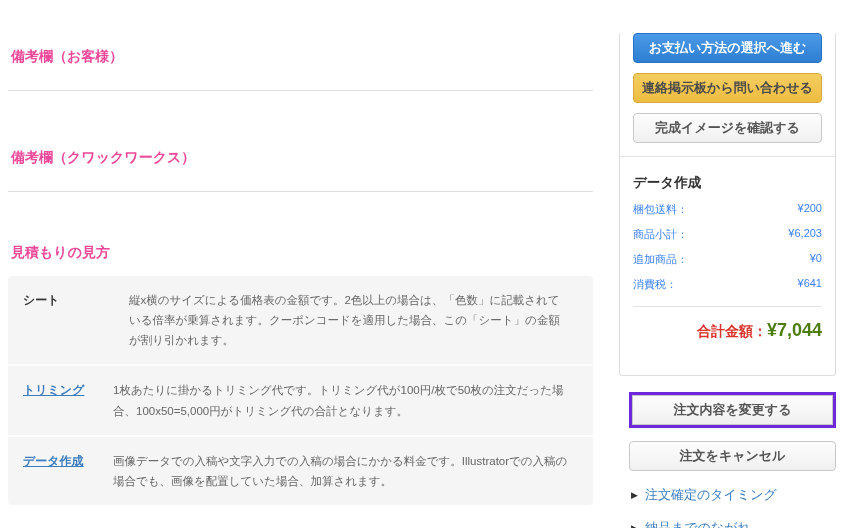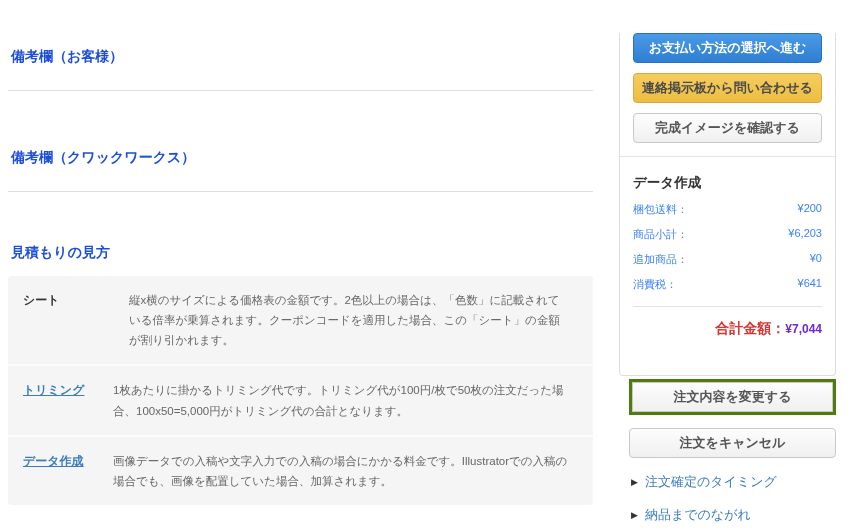--- a/index.html
+++ b/index.html
@@ -1,21 +1,21 @@
 <!DOCTYPE html>
 <html><head>
 <meta charset="utf-8">
 <style>
   * { margin:0; padding:0; box-sizing:border-box; }
   html,body { width:850px; height:528px; background:#fff; overflow:hidden;
     font-family:"Liberation Sans","DejaVu Sans",sans-serif; }
 
   
   .left-col { position:absolute; left:8px; top:0; width:585px; }
-  .section-title { font-size:14px; font-weight:bold; color:#1d4ed8; padding-left:3px; }
+  .section-title { font-size:14px; font-weight:bold; color:#ec4899; padding-left:3px; }
   .t1 { margin-top:48px; }
   .rule { border:none; border-top:1px solid #ddd; margin-top:24px; }
   .t2 { margin-top:58px; }
   .t3 { margin-top:52px; margin-bottom:14px; }
 
   .glossary { background:#f5f5f5; border-radius:4px; overflow:hidden; }
   .glossary-row { display:flex; padding:14px 24px 14px 15px; border-top:2px solid #fcfcfc; }
   .glossary-row:first-child { border-top:none;gap:16px; }
   .term { width:90px; flex-shrink:0; font-size:12px; font-weight:bold; color:#333; line-height:1.7; }
   .term.link { color:#3a7cbf; text-decoration:underline; cursor:pointer; }
@@ -39,24 +39,24 @@
   .btn-gap { margin-top:10px; }
 
   .card-divider { border:none; border-top:1px solid #e3e3e3; margin-top:13px; }
 
   .estimate-title { font-size:13.5px; font-weight:bold; color:#333; margin-top:17px; }
   .est-row { display:flex; justify-content:space-between; margin-top:10px;
              font-size:11px; color:#3b82f6;gap:12px; }
   .est-divider { border:none; border-top:1px solid #e3e3e3; margin-top:14px; }
   .total-row { display:flex; justify-content:flex-end; align-items:baseline; margin-top:13px; }
   .total-label { font-size:14px; font-weight:bold; color:#d9342e; }
-  .total-value { font-size:12px; font-weight:bold; color:#6d28d9; }
+  .total-value { font-size:18px; font-weight:bold; color:#4d7c0f; }
 
   .bottom-group { margin-left:10px; }
-  .annotation { margin-top:3px; border:3px solid #4d7c0f; }
+  .annotation { margin-top:16px; border:3px solid #6d28d9; }
   .annotation .btn { border-radius:0; }
   .cancel-gap { margin-top:13px; border-radius:4px; }
 
   .side-link { display:flex; align-items:center; gap:7px; margin-top:15px;
                padding-left:2px; cursor:pointer; }
   .side-link .arrow { font-size:9px; color:#333; }
   .side-link .lbl { font-size:13px; color:#3a7cbf; }
 </style>
 </head>
 <body>

